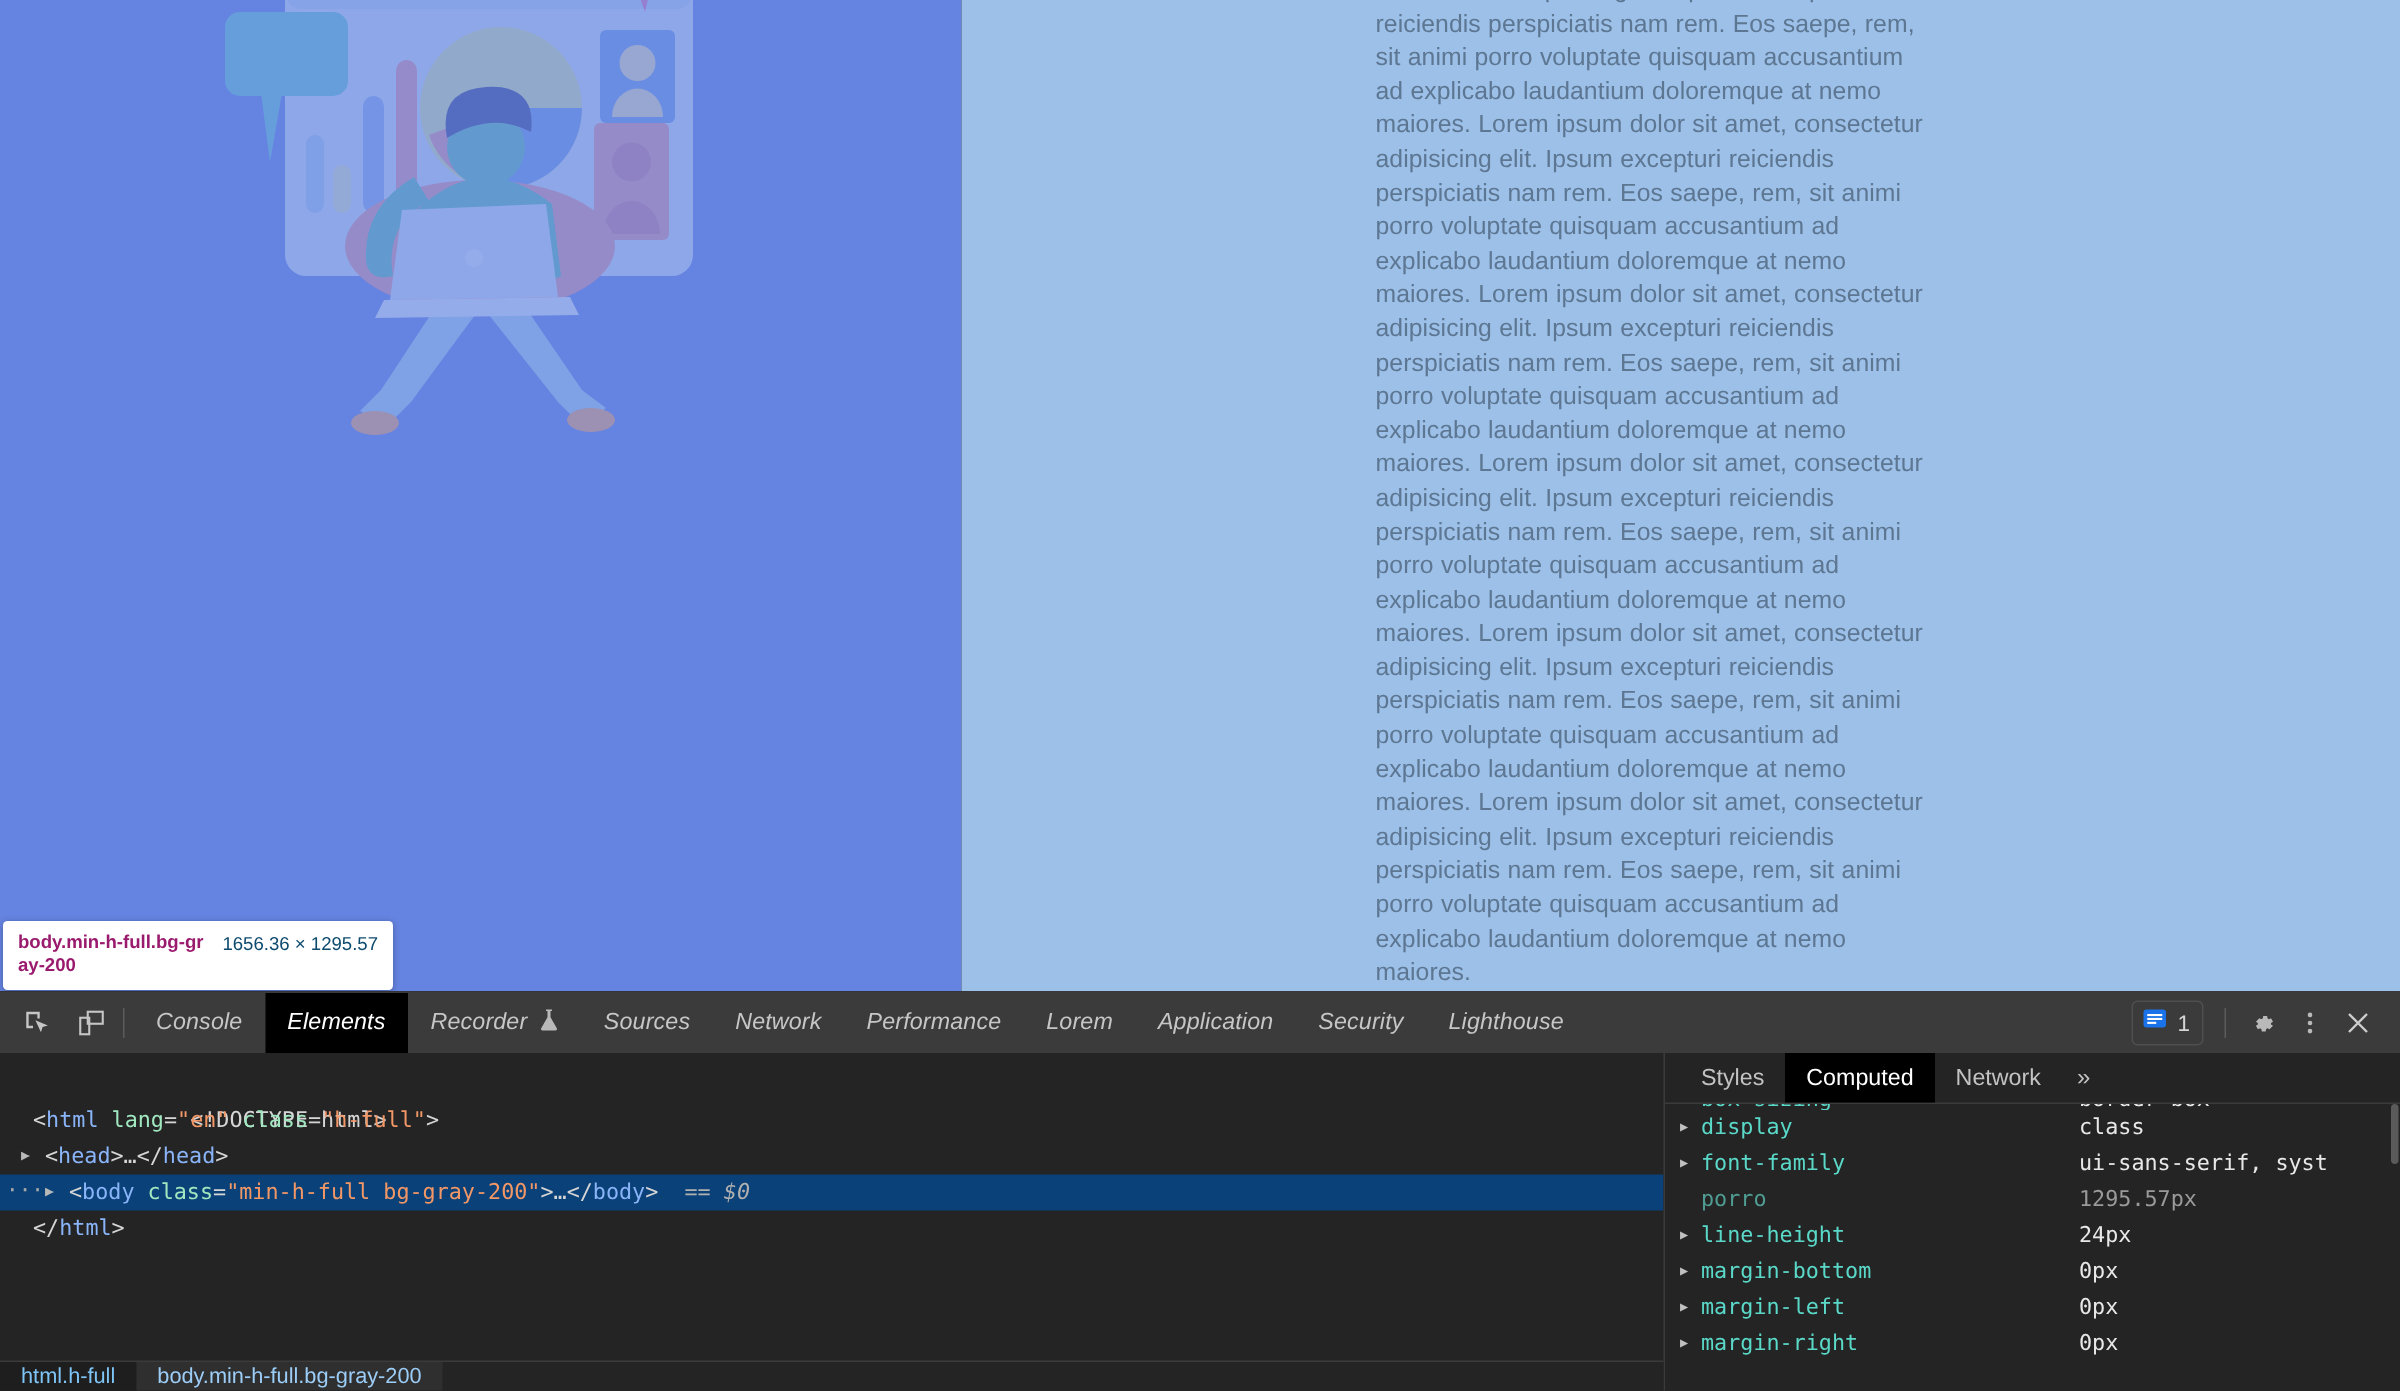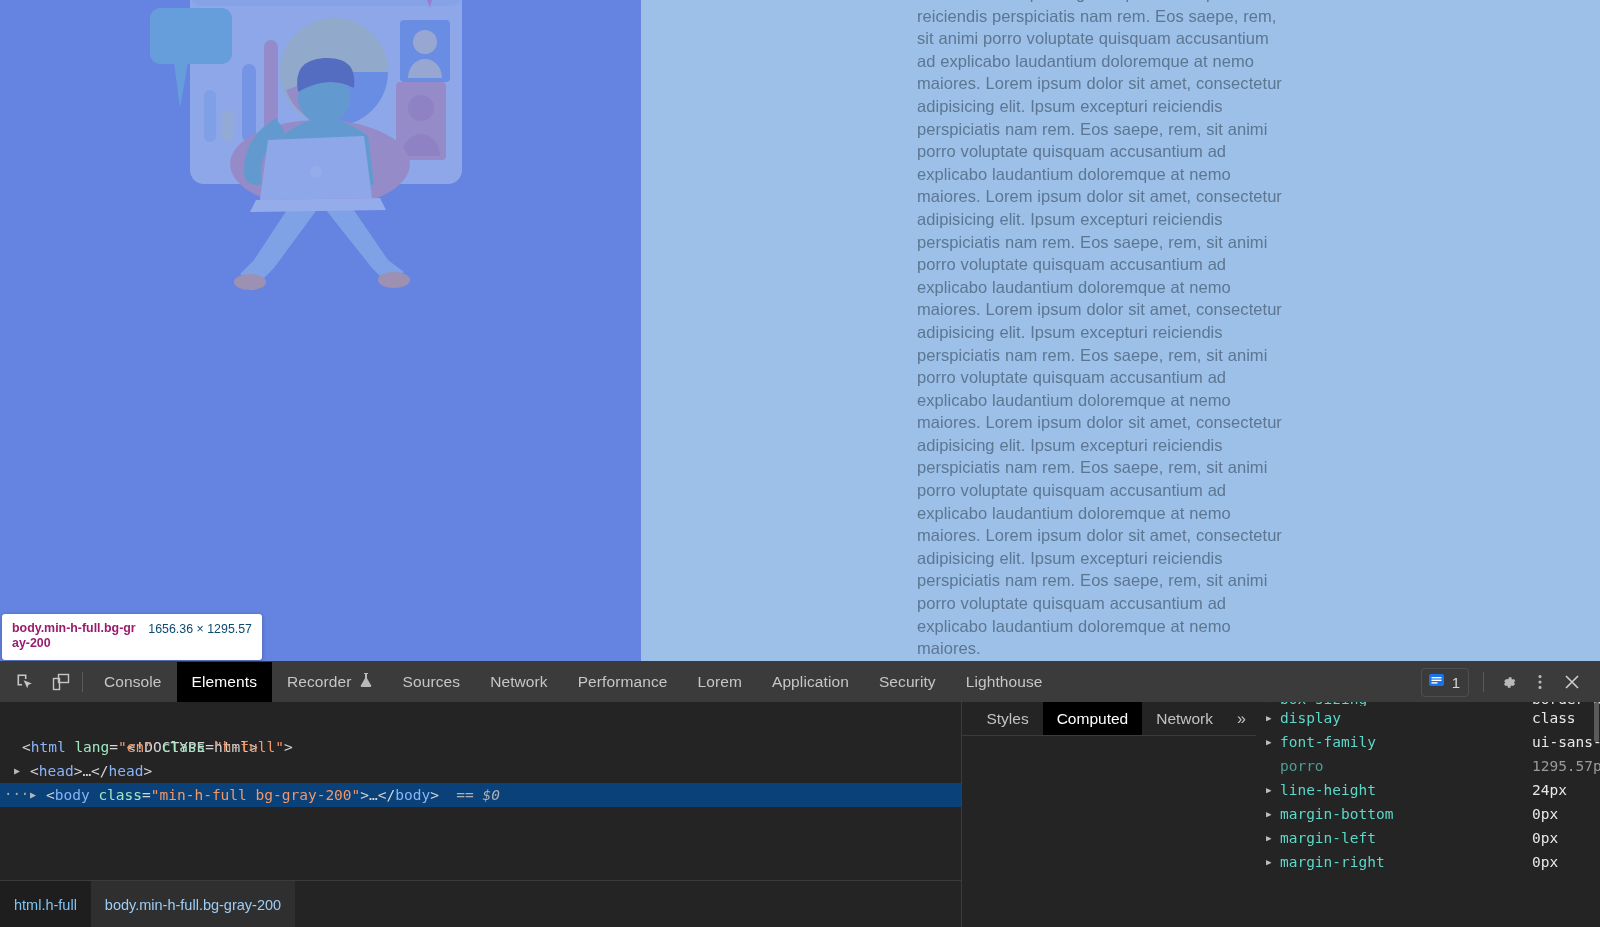--- a/index.html
+++ b/index.html
@@ -122,20 +122,21 @@
     align-self: center; margin: 0 6px 0 2px;
   }
   .tabs { display: flex; align-items: stretch; }
   .tab {
     display: flex; align-items: center; gap: 7px;
     padding: 0 15px;
     color: #c6c6c6;
     font-size: 15.5px;
     letter-spacing: 0.1px;
     white-space: nowrap;
+    font-style: italic;
   }
   .tab.active { background: #000000; color: #ffffff; }
   .tab .flask { display: inline-block; }
 
   .tb-right {
     margin-left: auto;
     display: flex; align-items: center;
     gap: 4px; padding-right: 14px;
   }
   .msg-badge {
@@ -201,40 +202,40 @@
   }
   .tag { color: #8ab4f8; }
   .pun { color: #d5d5d5; }
   .attr { color: #a0e8c0; }
   .val { color: #f29766; }
   .doctype { color: #d5d5d5; margin-top: 44px; }
   .eq0 { color: #b0b0b0; font-style: italic; }
 
   
   .crumbs {
-    height: 48px;
+    height: 21px;
     background: #242424;
     border-top: 1px solid #3b3b3b;
     display: flex; align-items: stretch;
     font-size: 14.5px;
   }
   .crumb {
     display: flex; align-items: center;
     padding: 0 14px;
     color: #7ec4f5;
     white-space: nowrap;
   }
   .crumb.dim { background: #1e1e1e; color: #7ec4f5; }
   .crumb.sel { background: #2f2f2f; color: #9ccdf7; }
 
   
   .side-panel {
     flex: 1 1 auto;
     background: #242424;
-    display: flex; flex-direction: row;
+    display: flex; flex-direction: column;
     overflow: hidden;
   }
   .side-tabs {
     height: 34px;
     display: flex; align-items: stretch;
     border-bottom: 1px solid #3b3b3b;
     background: #242424;
     padding-left: 10px;
   }
   .stab {
@@ -456,20 +457,21 @@
           <div class="node">
             <span class="doctype">&lt;!DOCTYPE html&gt;</span>
           </div>
 
           <div class="node"><span class="pun">&lt;</span><span class="tag">html</span><span class="pun"> </span><span class="attr">lang</span><span class="pun">=</span><span class="val">"en"</span><span class="pun"> </span><span class="attr">class</span><span class="pun">=</span><span class="val">"h-full"</span><span class="pun">&gt;</span></div>
 
           <div class="node indent1"><span class="arrow">▶</span><span class="pun">&lt;</span><span class="tag">head</span><span class="pun">&gt;…&lt;/</span><span class="tag">head</span><span class="pun">&gt;</span></div>
 
           <div class="node selected"><span class="dots">···</span><span class="arrow">▶</span><span class="inner"><span class="pun">&lt;</span><span class="tag">body</span><span class="pun"> </span><span class="attr">class</span><span class="pun">=</span><span class="val">"min-h-full bg-gray-200"</span><span class="pun">&gt;…&lt;/</span><span class="tag">body</span><span class="pun">&gt;</span><span class="eq0">  == $0</span></span></div>
 
+          <div class="node"><span class="pun">&lt;/</span><span class="tag">html</span><span class="pun">&gt;</span></div>
         </div>
 
         <div class="crumbs">
           <div class="crumb dim">
               <span>html.h-full</span>
             </div>
           <div class="crumb sel">
               <span>body.min-h-full.bg-gray-200</span>
             </div>
         </div>

